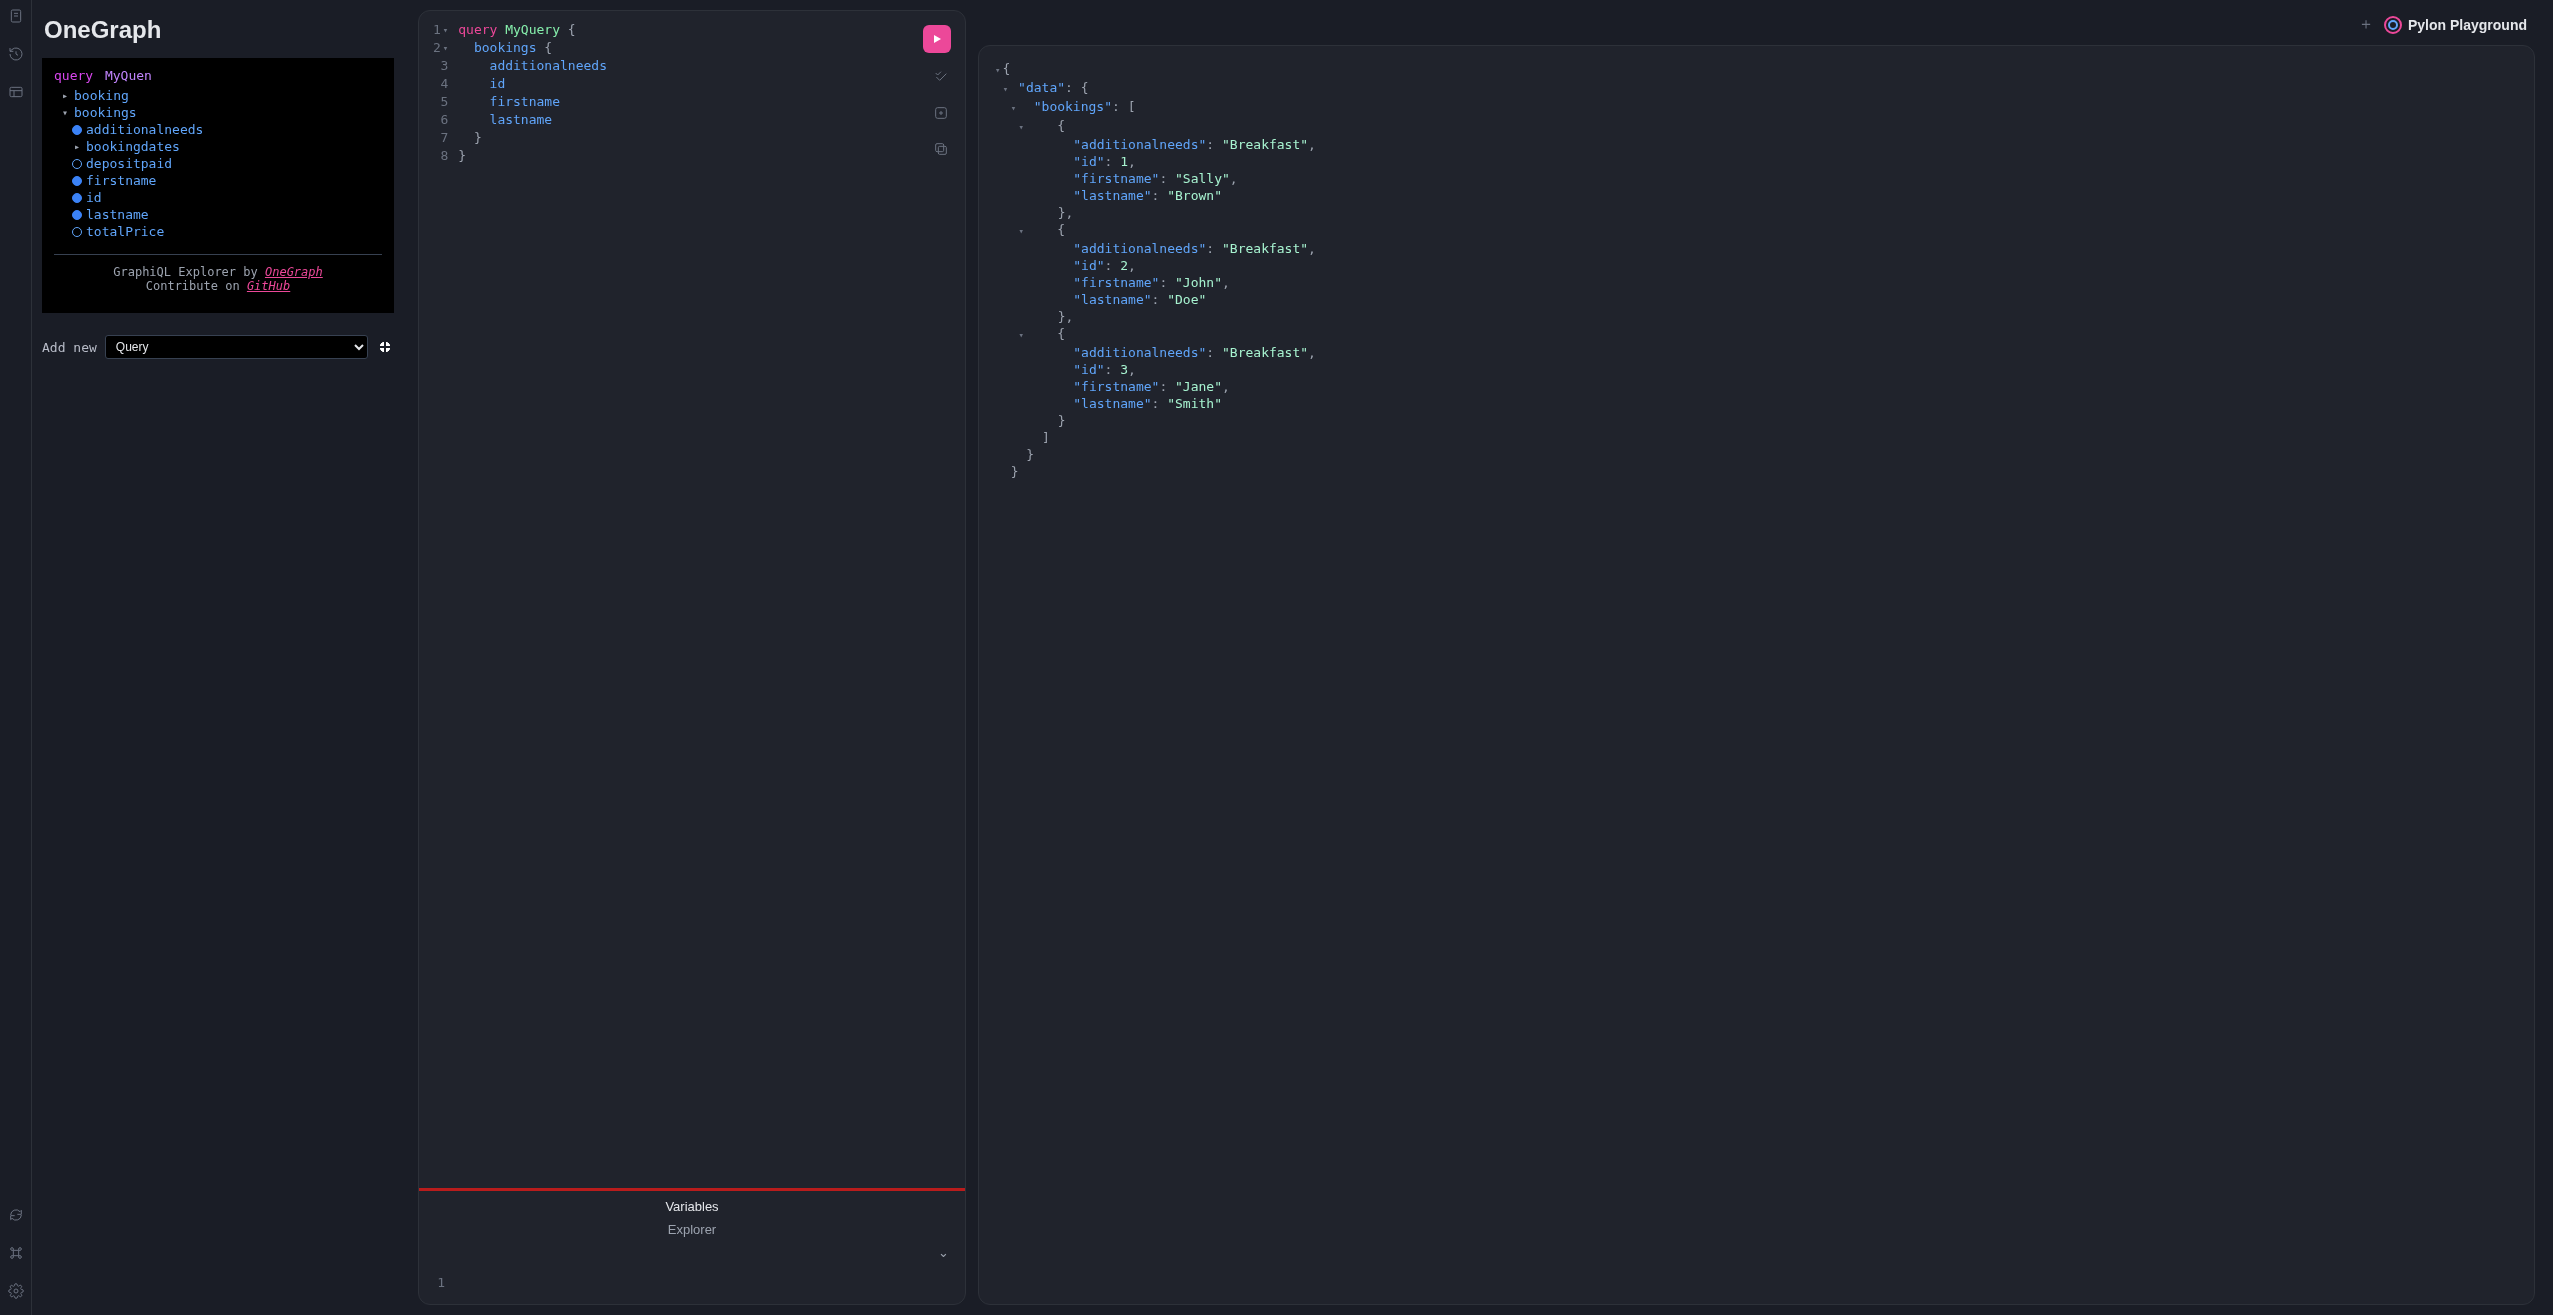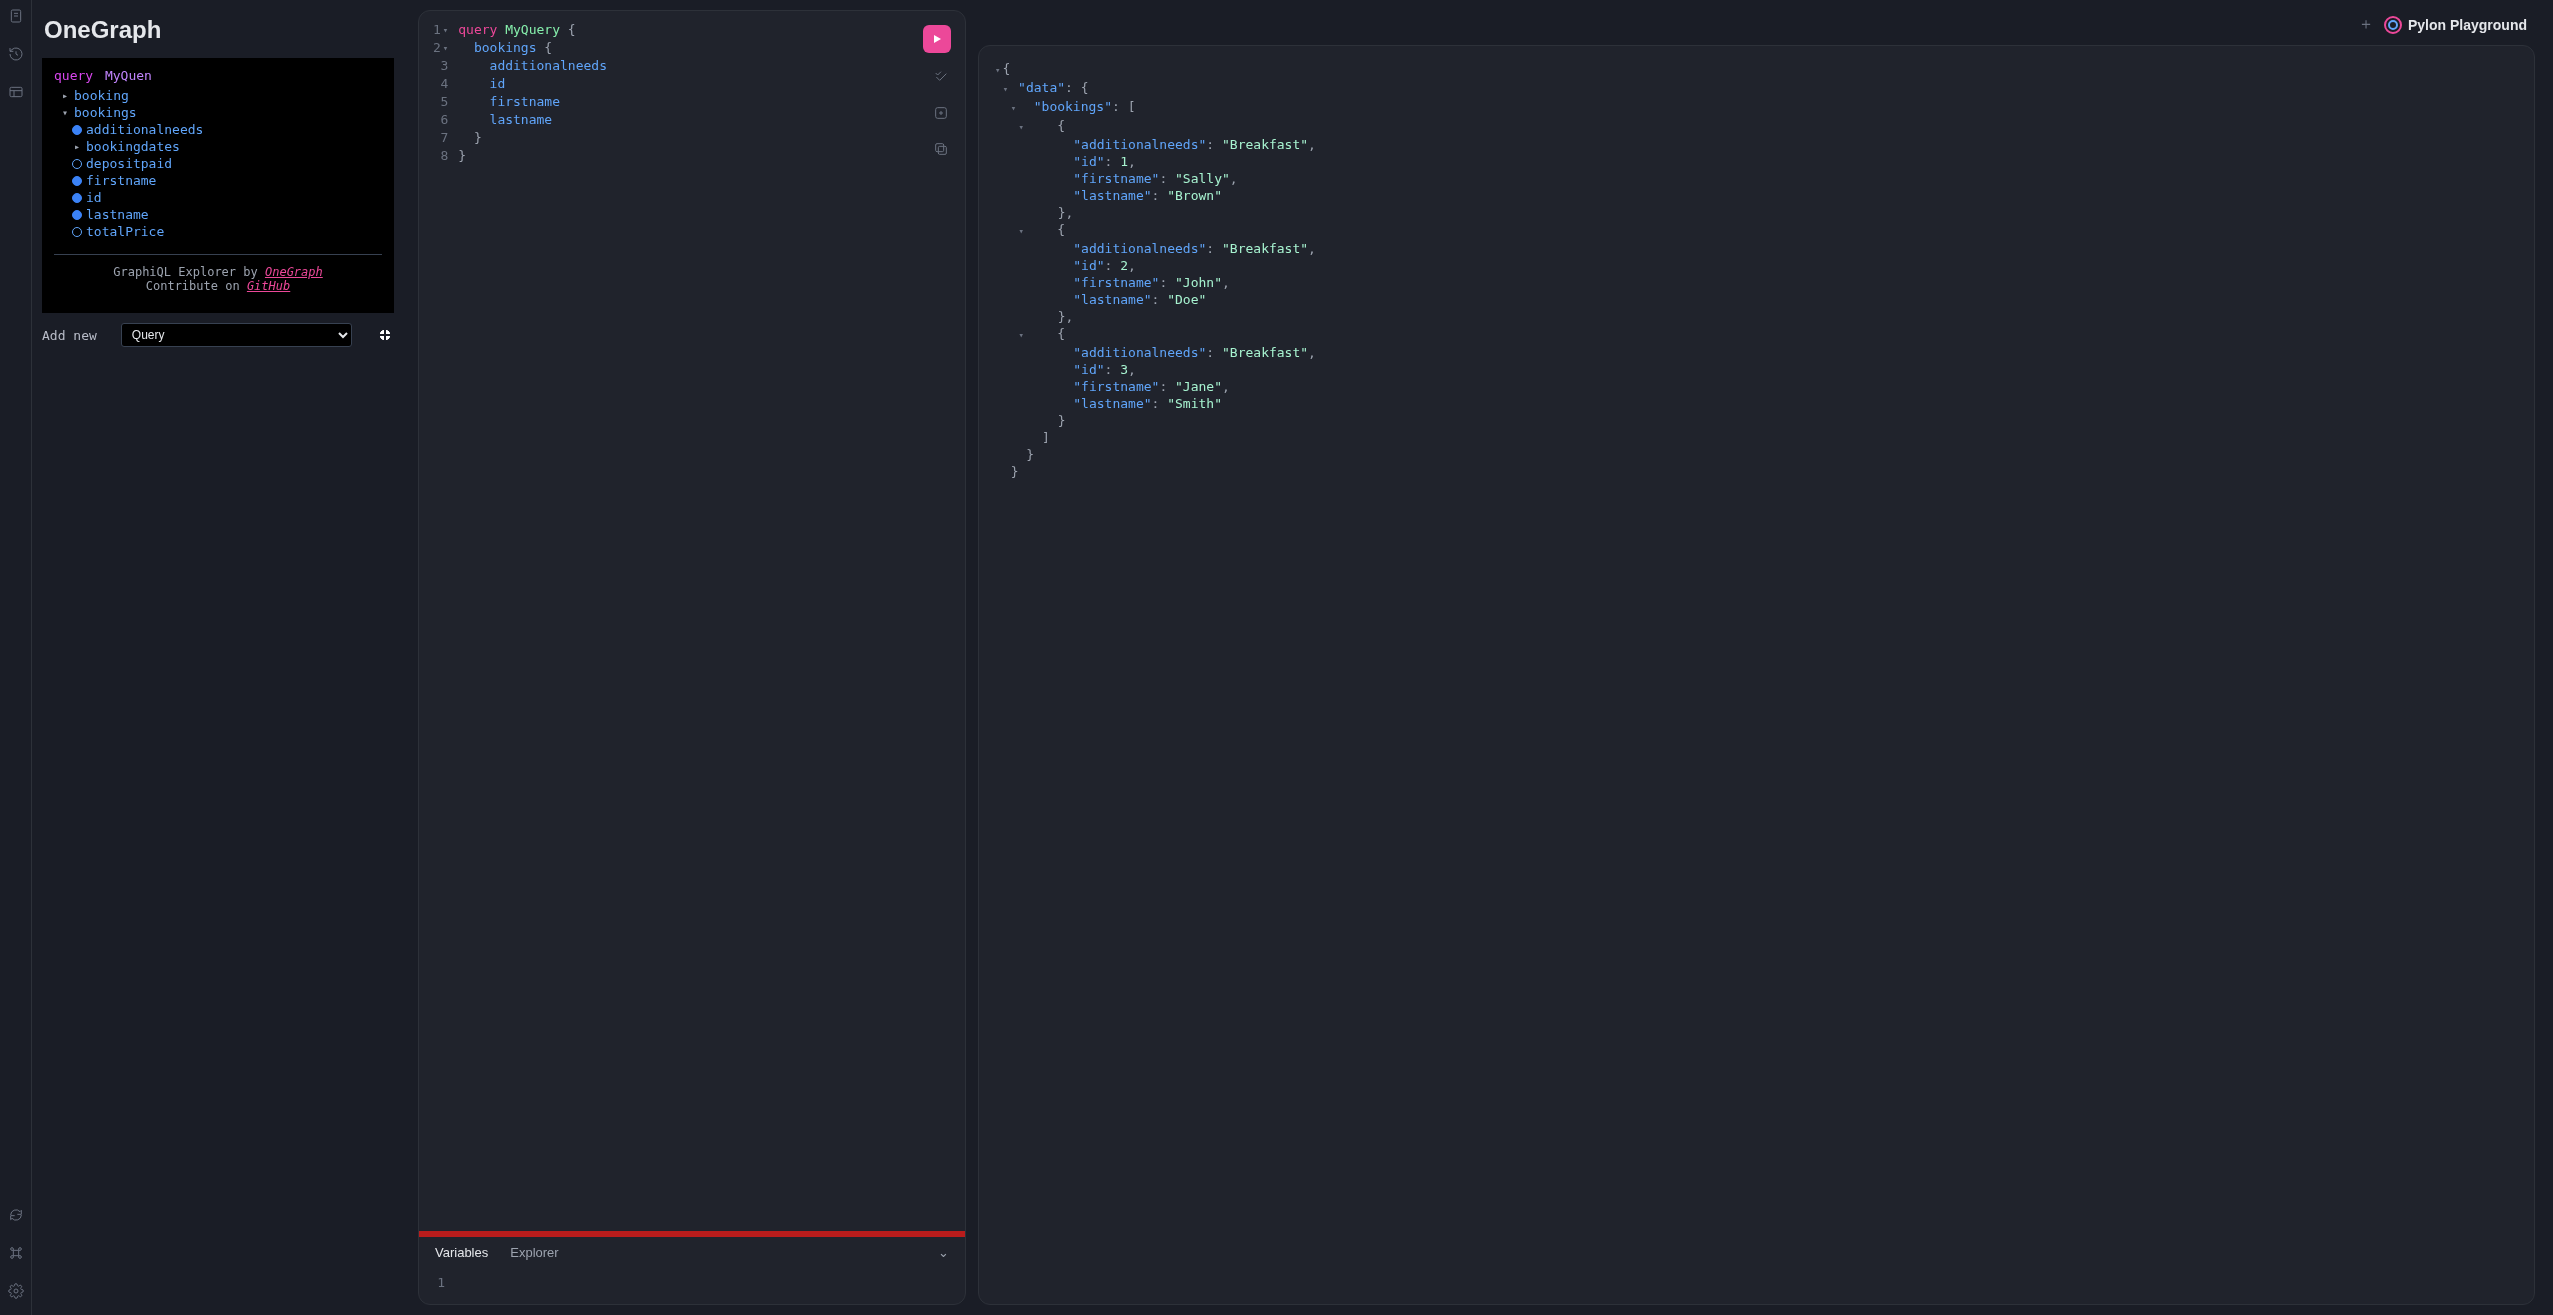--- a/index.html
+++ b/index.html
@@ -60,21 +60,22 @@
   border: 1.5px solid #60a5fa; display:inline-block;
 }
 .bullet.filled { background: #3b82f6; border-color:#3b82f6; }
 .field-name { color: #60a5fa; }
 .divider { border:none; border-top:1px solid #374151; margin: 14px 0 10px; }
 .credits { text-align:center; font-size:12px; color:#9ca3af; padding-bottom:10px; }
 .credits a { color:#ec4899;font-style:italic; }
 .credits a.gh { color:#ec4899; }
 .explorer-spacer { height: 10px; }
 .add-new-row {
-  display:flex; align-items:center; gap:24px;
+  display:flex; align-items:center; gap:8px;
+  margin-top: 12px;
 }
 .add-new-row span { font-size: 13px; }
 .add-new-row select {
   flex:1;
   background:#000; color:#e5e7eb;
   border:1px solid #374151; border-radius:3px;
   padding: 3px 6px; font-size:12px;
 }
 .add-new-btn {
   width:18px; height:18px;
@@ -126,24 +127,24 @@
   position:absolute; top:56px; right:14px;
   display:flex; flex-direction:column; gap:16px;
 }
 .editor-tools .tool {
   width:20px; height:20px; color:#6b7280; cursor:pointer;
   display:flex; align-items:center; justify-content:center;
 }
 .editor-tools .tool svg { width:16px; height:16px; stroke:currentColor; fill:none; stroke-width:1.5; }
 
 .bottom-tabs {
-  border-top:6px solid #b91c1c;
+  border-top:3px solid #b91c1c;
   padding: 8px 16px;
-  display:flex; gap:22px; align-items:center;
-  font-size:13px; color:#9ca3af;
+  display:flex; gap:8px; align-items:center;
+  font-size:13px; color:#9ca3af;flex-direction:column;
 }
 .bottom-tabs .tab { cursor:pointer; }
 .bottom-tabs .tab.active { color:#e5e7eb; }
 .bottom-tabs .chev { margin-left:auto; cursor:pointer; }
 .vars-area { padding: 6px 16px 12px; display:flex; }
 .vars-area .gutter { width:20px; }
 
 
 .response-panel {
   flex:1;

